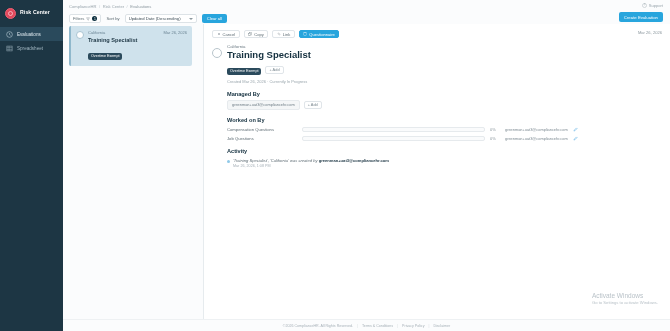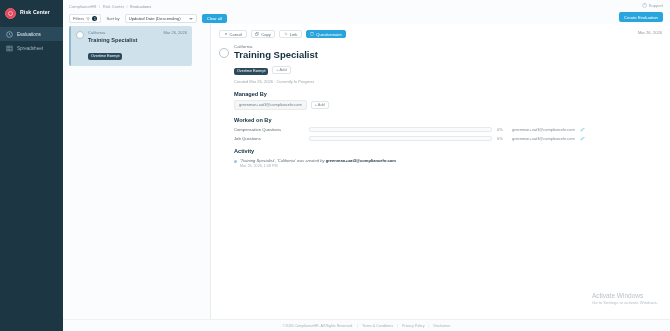--- a/index.html
+++ b/index.html
@@ -97,21 +97,21 @@
   }
   .create-btn {
     position: absolute; right: 7px; top: 12px;
     background: #28a5dd; color: #fff; border: none; border-radius: 2px;
     font-size: 4.3px; height: 10px; padding: 0 5px;
     font-family: "Liberation Sans", sans-serif;
     display: flex; align-items: center;
   }
 
   
-  .content { flex: 1; display: flex; gap: 14px; padding: 0 0 0 0; }
+  .content { flex: 1; display: flex; gap: 7px; padding: 0 0 0 0; }
   .listcol {
     width: 133px; flex: 0 0 133px;
     padding: 2px 4px 0 6px;
   }
   .eval-card {
     background: #cfe2ec; border-radius: 2px;
     padding: 4px 5px 5px 5px;
     position: relative;
     border-left: 2px solid #8fb8cc;
   }

